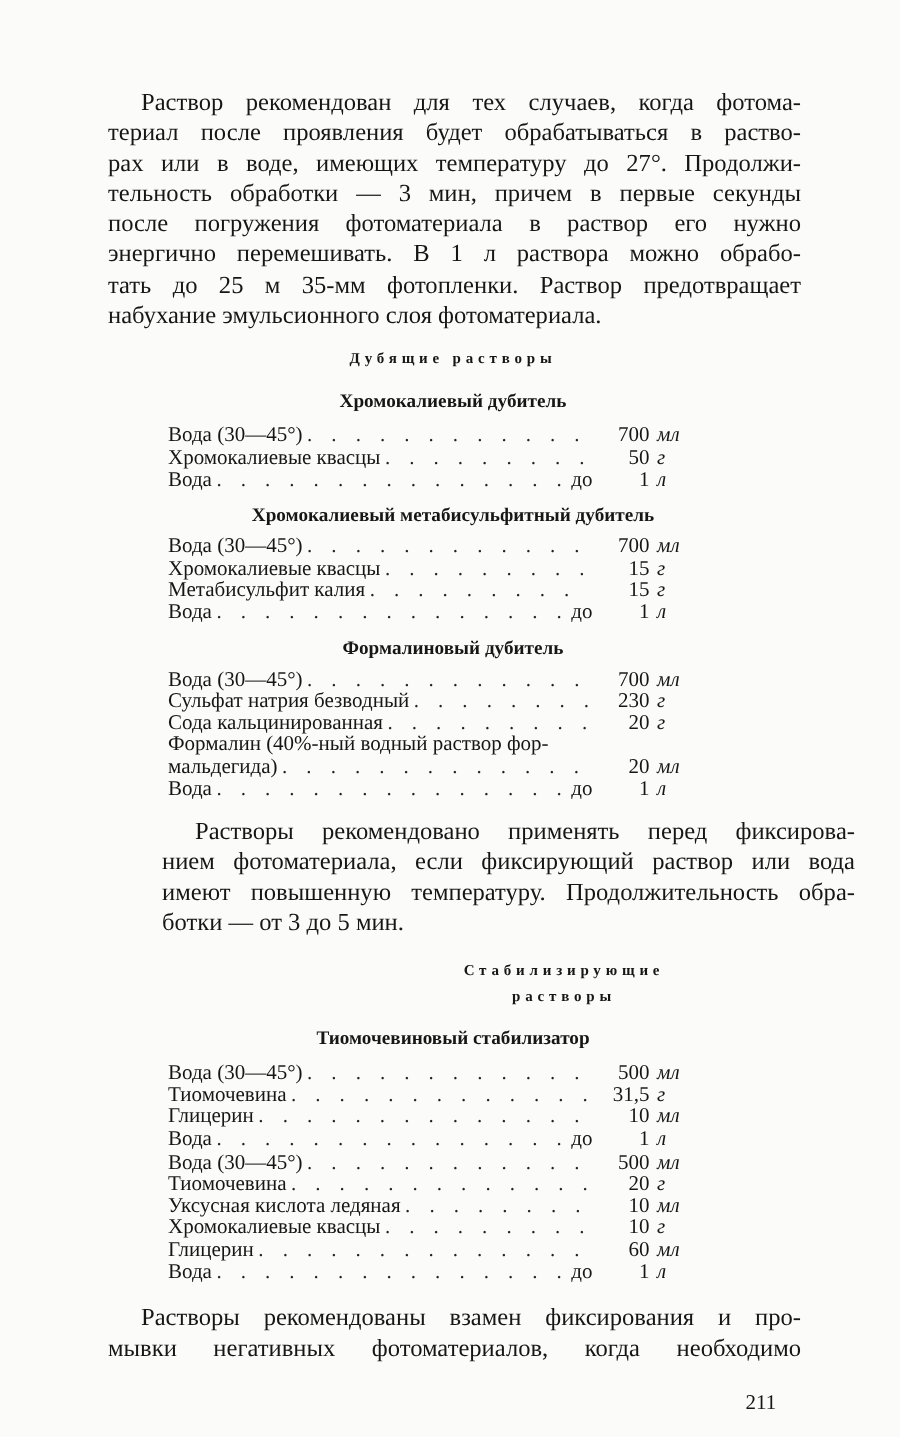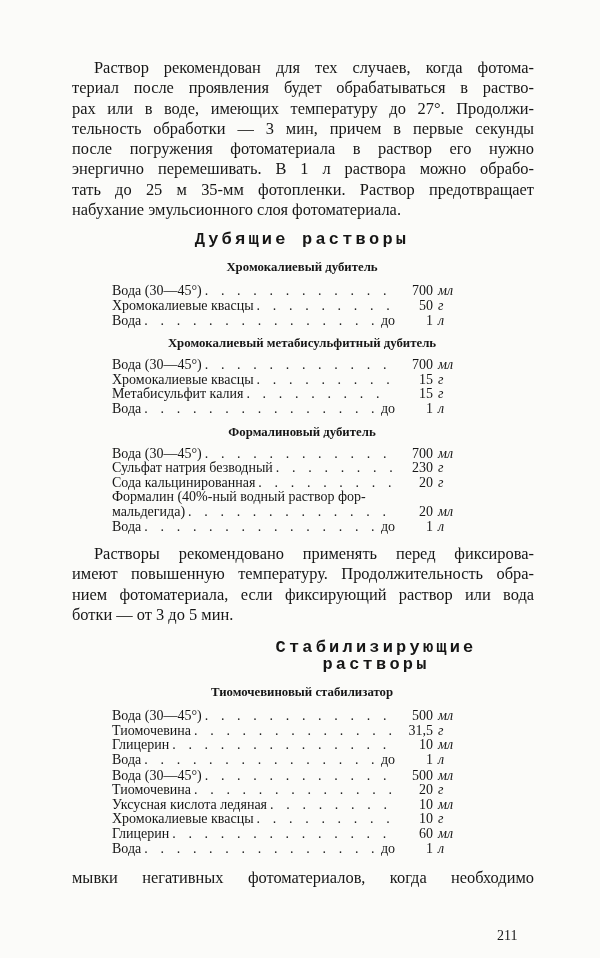--- a/index.html
+++ b/index.html
@@ -10,22 +10,22 @@
     }
     .page { position: absolute; left: 72px; top: 58px; width: 460px; }
     .para {
       font-size: 16.4px; line-height: 20.3px; text-align: justify;
       text-align-last: left; margin: 0; text-indent: 0;
     }
     .para .line { display: block; white-space: nowrap; text-align: justify; text-align-last: justify; }
     .para .line.last { text-align-last: left; }
     .para .line.first { padding-left: 22px; }
     .section-title {
-      text-align: center; font-weight: bold; font-size: 17px;
-      letter-spacing: 3.2px; margin: 11px; line-height: 17px; font-family: Liberation Mono, monospace;
+      text-align: center; font-weight: bold; font-size: 10px;
+      letter-spacing: 3.2px; margin: 11px; line-height: 17px;
     }
     .recipe-title {
       text-align: center; font-weight: bold; font-size: 12.8px; margin: 0; line-height: 17px;
     }
     .recipe { margin-left: 40px; width: 352px; }
     .row {
       display: flex; align-items: baseline; font-size: 14px; line-height: 14.6px; white-space: nowrap;
     }
     .row .name { flex: 0 0 auto; }
     .row .dots {
@@ -148,24 +148,24 @@
       <div class="row">
           <span class="name">Вода</span>
           <span class="dots"></span>
           <span class="pre">до</span>
           <span class="qty">1</span>
           <span class="unit">л</span>
         </div>
     </div>
   </div>
 
-  <p class="para" style="width:462px; margin-top:10px;">
+  <p class="para" style="width:462px; margin-top:10px;margin-left:36px;">
     <span class="line first">Растворы рекомендовано применять перед фиксирова-</span>
+    <span class="line">нием фотоматериала, если фиксирующий раствор или вода</span>
     <span class="line">имеют повышенную температуру. Продолжительность обра-</span>
-    <span class="line">нием фотоматериала, если фиксирующий раствор или вода</span>
     <span class="line last">ботки — от 3 до 5 мин.</span>
   </p>
 
   <div style="margin-top:14px;">
     <h2 class="section-title" style="text-align:center; padding-left:148px;">
       <span>Стабилизирующие</span><br>
       <span>растворы</span>
     </h2>
 
     <h3 class="recipe-title" style="margin-top:2px;">Тиомочевиновый стабилизатор</h3>
@@ -240,17 +240,18 @@
           <span class="name">Вода</span>
           <span class="dots"></span>
           <span class="pre">до</span>
           <span class="qty">1</span>
           <span class="unit">л</span>
         </div>
     </div>
   </div>
 
   <p class="para" style="width:462px; margin-top:12px;">
+    <span class="line first">Растворы рекомендованы взамен фиксирования и про-</span>
     <span class="line">мывки негативных фотоматериалов, когда необходимо</span>
   </p>
 </div>
 
 <div class="page-number">211</div>
 
 </body></html>

